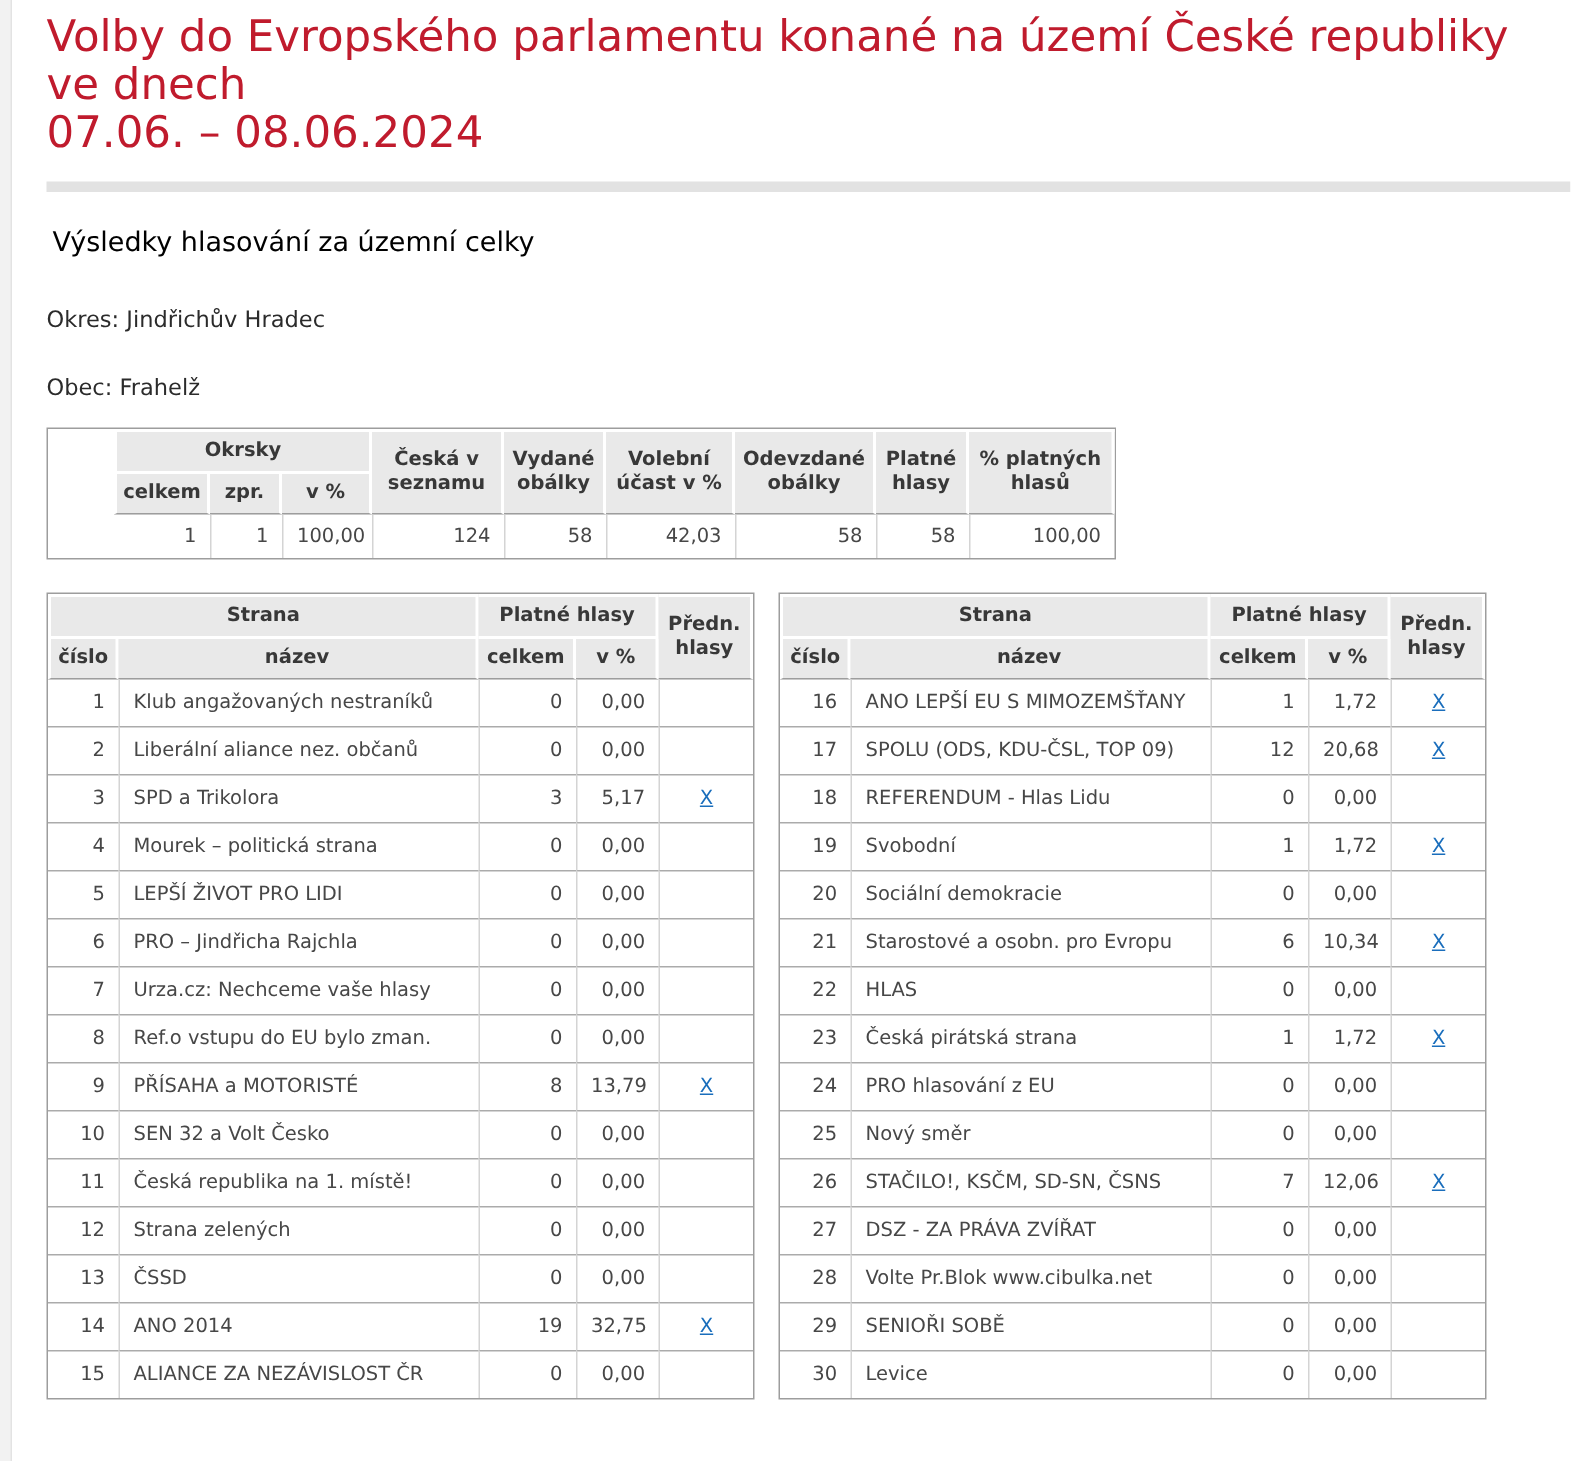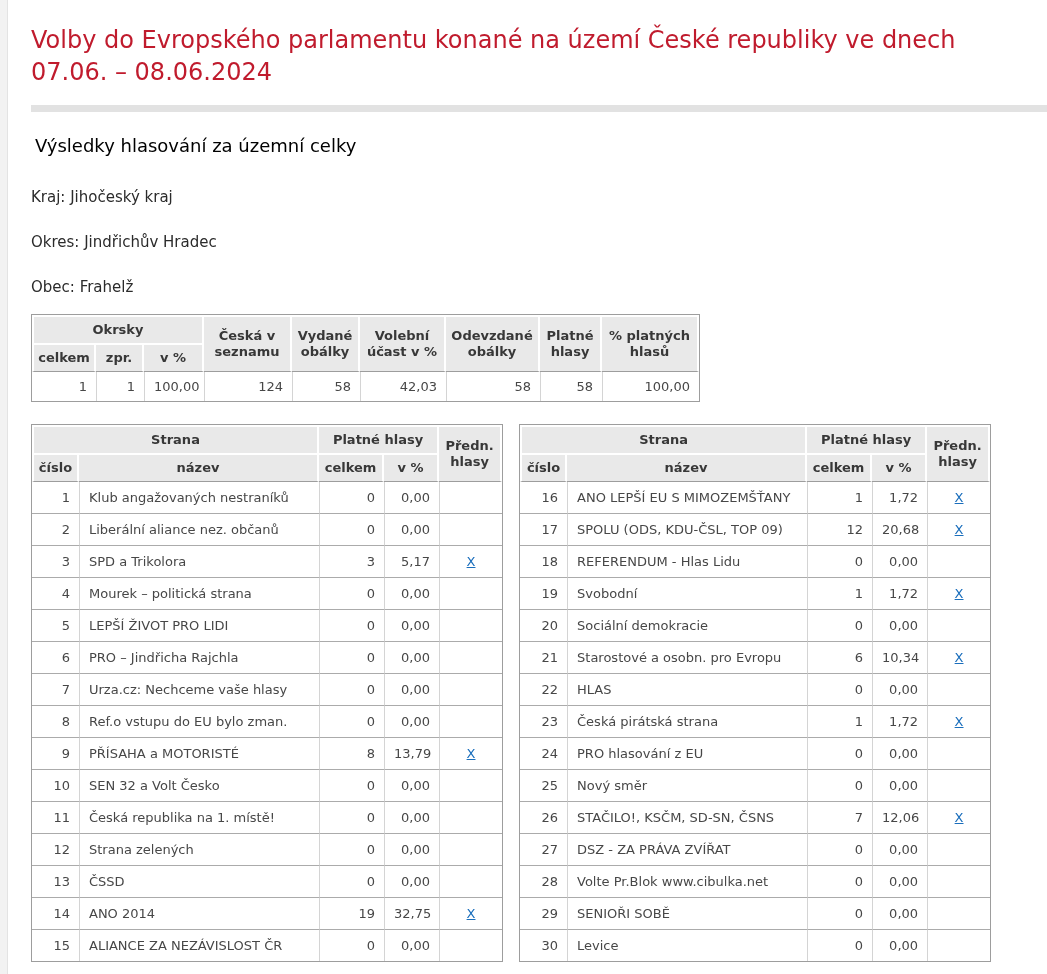--- a/index.html
+++ b/index.html
@@ -12,22 +12,22 @@
   }
   .left-strip {
     position: absolute; left: 0; top: 0;
     width: 7px; height: 974px;
     background: #f2f2f2;
     border-right: 1px solid #e3e3e3;
   }
   .content { margin-left: 31px; }
 
   .page-title {
-    margin: 0; padding-top: 24px;
-    font-size: 24px; line-height: 32px;
+    margin: 0; padding-top: 8px;
+    font-size: 29px; line-height: 32px;
     font-weight: 400;
     color: #c01b2d;
     max-width: 980px;
   }
   .divider {
     margin-top: 17px;
     width: 1016px; height: 7px;
     background: #e2e2e2;
   }
   .subtitle {
@@ -40,21 +40,21 @@
     font-size: 15px; line-height: 18px; color: #2b2b2b;
   }
 
   table {
     border-collapse: separate;
     border-spacing: 0;
     border: 1px solid #9d9d9d;
     background: #fff;
     table-layout: fixed;
   }
-  .summary-table { margin-top: 18px; width: 667px; }
+  .summary-table { margin-top: 18px; width: 667px; padding-left: 44px; }
   .tables-row { margin-top: 22px; display: flex; gap: 16px; }
   .party-table { width: 470px; }
 
   th {
     background: #e9e9e9;
     font-weight: bold;
     font-size: 13px; line-height: 16px;
     color: #383838;
     text-align: center;
     padding: 5px 4px;
@@ -96,21 +96,20 @@
 
   <h1 class="page-title">
     <div>Volby do Evropského parlamentu konané na území České republiky ve dnech</div>
     <div>07.06. – 08.06.2024</div>
   </h1>
 
   <div class="divider"></div>
 
   <h2 class="subtitle">Výsledky hlasování za územní celky</h2>
 
-  <p class="region-line">Kraj: Jihočeský kraj</p>
   <p class="region-line">Okres: Jindřichův Hradec</p>
   <p class="region-line">Obec: Frahelž</p>
 
   <table class="summary-table">
     <colgroup>
       <col style="width:64px">
         <col style="width:48px">
         <col style="width:60px">
       <col style="width:88px">
         <col style="width:68px">

